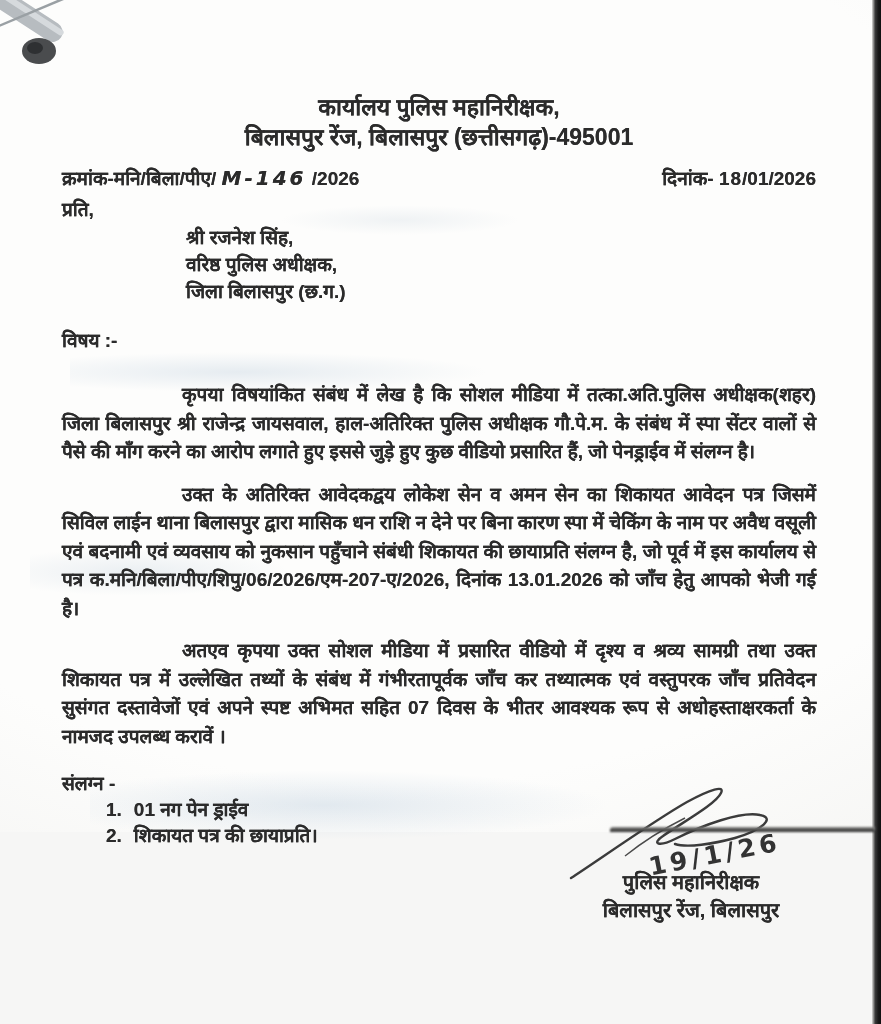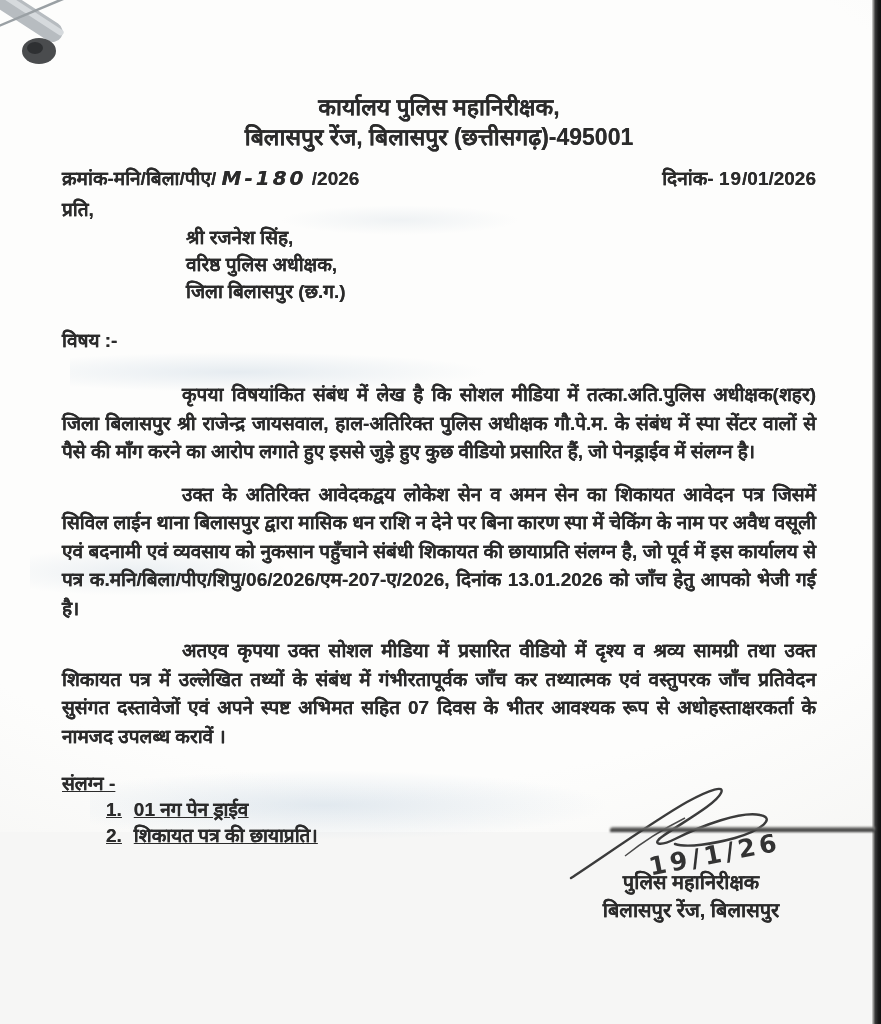--- a/index.html
+++ b/index.html
@@ -54,21 +54,21 @@
   .date-day { font-weight: 800; letter-spacing: 1px; }
   .salutation { margin-top: 3px; }
   .recipient { margin-left: 124px; line-height: 27px; }
   .subject-row { margin-top: 22px; display: flex; }
   .subject-label { flex: 0 0 153px; }
   .subject-text { width: 601px; text-align: justify; }
   .body-para {
     margin: 14px 0 0 0; text-align: justify; text-indent: 120px; line-height: 28.5px;
   }
   .body-para.p1 { margin-top: 26px; }
-  .enclosures { margin-top: 20px; line-height: 26px; text-decoration: underline; }
+  .enclosures { margin-top: 20px; line-height: 26px; }
   .enclosure-item { margin-left: 44px; display: flex; gap: 12px; }
   
   .signature-ink { position: absolute; left: 565px; top: 778px; filter: blur(0.4px); }
   .signature-date {
     position: absolute; left: 648px; top: 840px;
     transform: rotate(-11deg);
     font-family: "DejaVu Sans", sans-serif;
     font-size: 25px; font-weight: 600; letter-spacing: 4px; color: #333;
   }
   .signatory {
@@ -100,25 +100,25 @@
   <div class="letter">
 
     <div class="header">
       <div>कार्यालय पुलिस महानिरीक्षक,</div>
       <div>बिलासपुर रेंज, बिलासपुर (छत्तीसगढ़)-495001</div>
     </div>
 
     <div class="ref-row">
       <div>
         <span>क्रमांक-मनि/बिला/पीए/</span>
-        <span class="handwritten">M-180</span>
+        <span class="handwritten">M-146</span>
         <span>/2026</span>
       </div>
       <div>
-        <span>दिनांक- </span><span class="date-day">19</span><span>/01/2026</span>
+        <span>दिनांक- </span><span class="date-day">18</span><span>/01/2026</span>
       </div>
     </div>
 
     <div class="salutation">प्रति,</div>
 
     <div class="recipient">
       <div>श्री रजनेश सिंह,</div>
       <div>वरिष्ठ पुलिस अधीक्षक,</div>
       <div>जिला बिलासपुर (छ.ग.)</div>
     </div>

